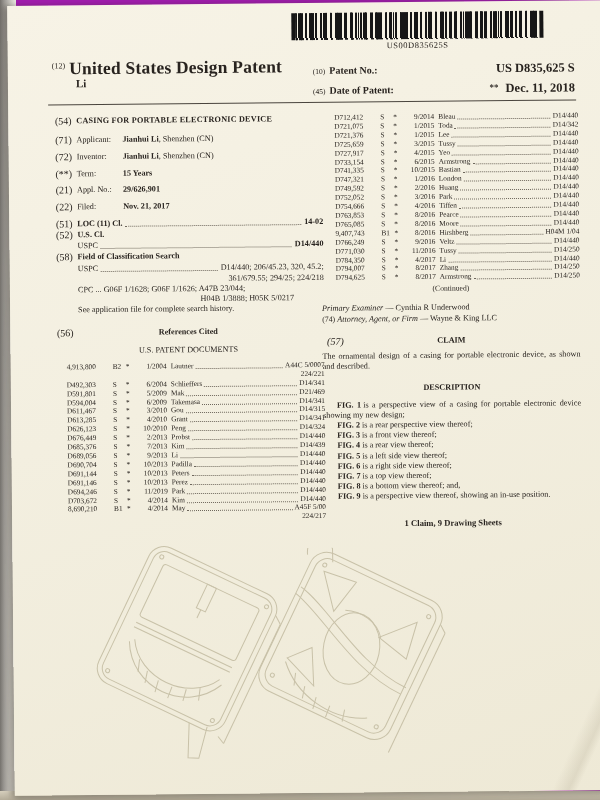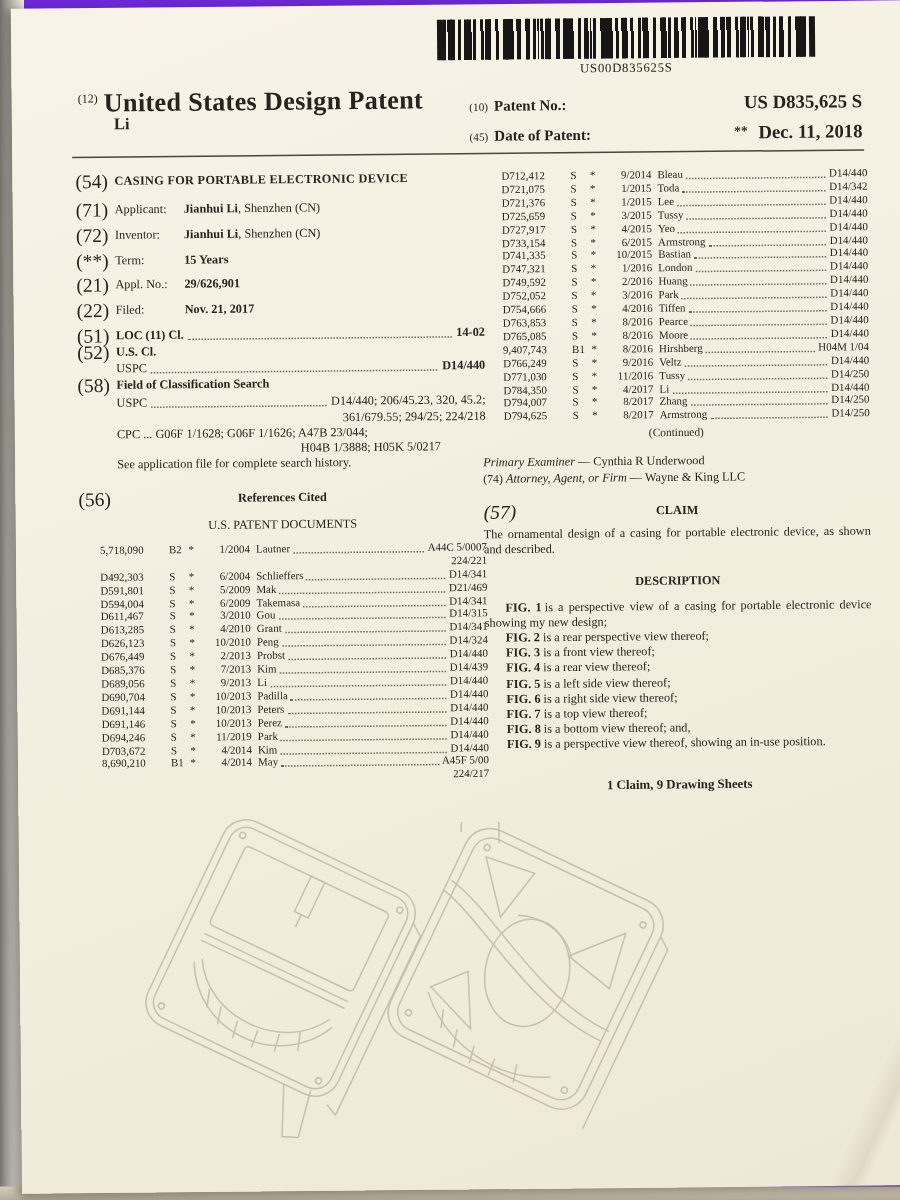--- a/index.html
+++ b/index.html
@@ -1,17 +1,17 @@
 <!DOCTYPE html>
 <html><head>
 <meta charset="utf-8">
 <style>
   html,body{margin:0;padding:0;}
   #stage{position:relative;width:600px;height:800px;overflow:hidden;
-         background:#6d28d9;font-family:"Liberation Serif","DejaVu Serif",serif;color:#28231f;}
+         background:#a21caf;font-family:"Liberation Serif","DejaVu Serif",serif;color:#28231f;}
   
   .scan-left{position:absolute;left:0;top:0;bottom:0;width:16px;
              background:linear-gradient(90deg,#75726d 0,#9b9893 25%,#c6c3bc 60%,#eceae3 100%);}
   .scan-bottom{position:absolute;left:0;bottom:0;right:0;height:9px;
                background:linear-gradient(0deg,#b4ac99 0,#d6cfbd 100%);}
   .paper{position:absolute;left:11px;top:3px;width:595px;height:790px;
          transform:rotate(-0.55deg);transform-origin:300px 400px;
          background:linear-gradient(160deg,#f7f3e6 0%,#f3efe0 45%,#eee9d6 100%);
          box-shadow:-4px 0 6px rgba(60,55,45,.35), 0 4px 6px rgba(60,55,45,.25);}
   
@@ -31,21 +31,21 @@
   .hdr-code{font-size:7.5px;margin-right:4px;}
   .hdr-lab{font-weight:bold;font-size:10px;}
   .hdr-val{margin-left:auto;font-weight:bold;font-size:12.5px;white-space:nowrap;}
   .hdr-val .stars{font-size:9px;vertical-align:2px;margin-right:7px;}
   .rule{position:absolute;left:40px;top:99px;width:528px;border-top:1.4px solid #4a453e;}
   
   .col{position:absolute;top:111px;font-size:8.2px;line-height:10.2px;}
   .col-l{left:42px;width:272px;}
   .col-r{left:312px;width:258px;}
   .coderow{display:flex;}
-  .code{width:26px;flex:none;font-size:13px;}
+  .code{width:26px;flex:none;font-size:10px;text-align:center;}
   .b{font-weight:bold;}
   .i{font-style:italic;}
   .title54{font-weight:bold;width:226px;letter-spacing:.2px;}
   .bib{margin-top:9px;}
   .bib-row{display:flex;margin-bottom:6.5px;}
   .bib-label{width:46px;flex:none;}
   .leader{flex:1;margin:0 3px 2px 3px;border-bottom:1.2px dotted #6e675c;height:7px;min-width:8px;}
   .cls-sec{margin-top:2px;}
   .cls-sec .coderow{margin-bottom:1px;}
   .indent{margin-left:26px;}
@@ -186,21 +186,21 @@
 
       <div class="refs-head">
         <span class="code">(56)</span>
         <div class="center b">References Cited</div>
       </div>
       <div class="center refs-sub">U.S. PATENT DOCUMENTS</div>
 
       <div class="ref-table">
 
           <div class="ref-row">
-            <span class="r-num">5,718,090</span>
+            <span class="r-num">4,913,800</span>
             <span class="r-kind">B2</span>
             <span class="r-star">*</span>
             <span class="r-date">1/2004</span>
             <span class="r-name">Lautner</span>
             <span class="r-leader"></span>
             <span class="r-cls">A44C 5/0007</span>
           </div>
           <div class="ref-row2">224/221</div>
 
           <div class="ref-row">

